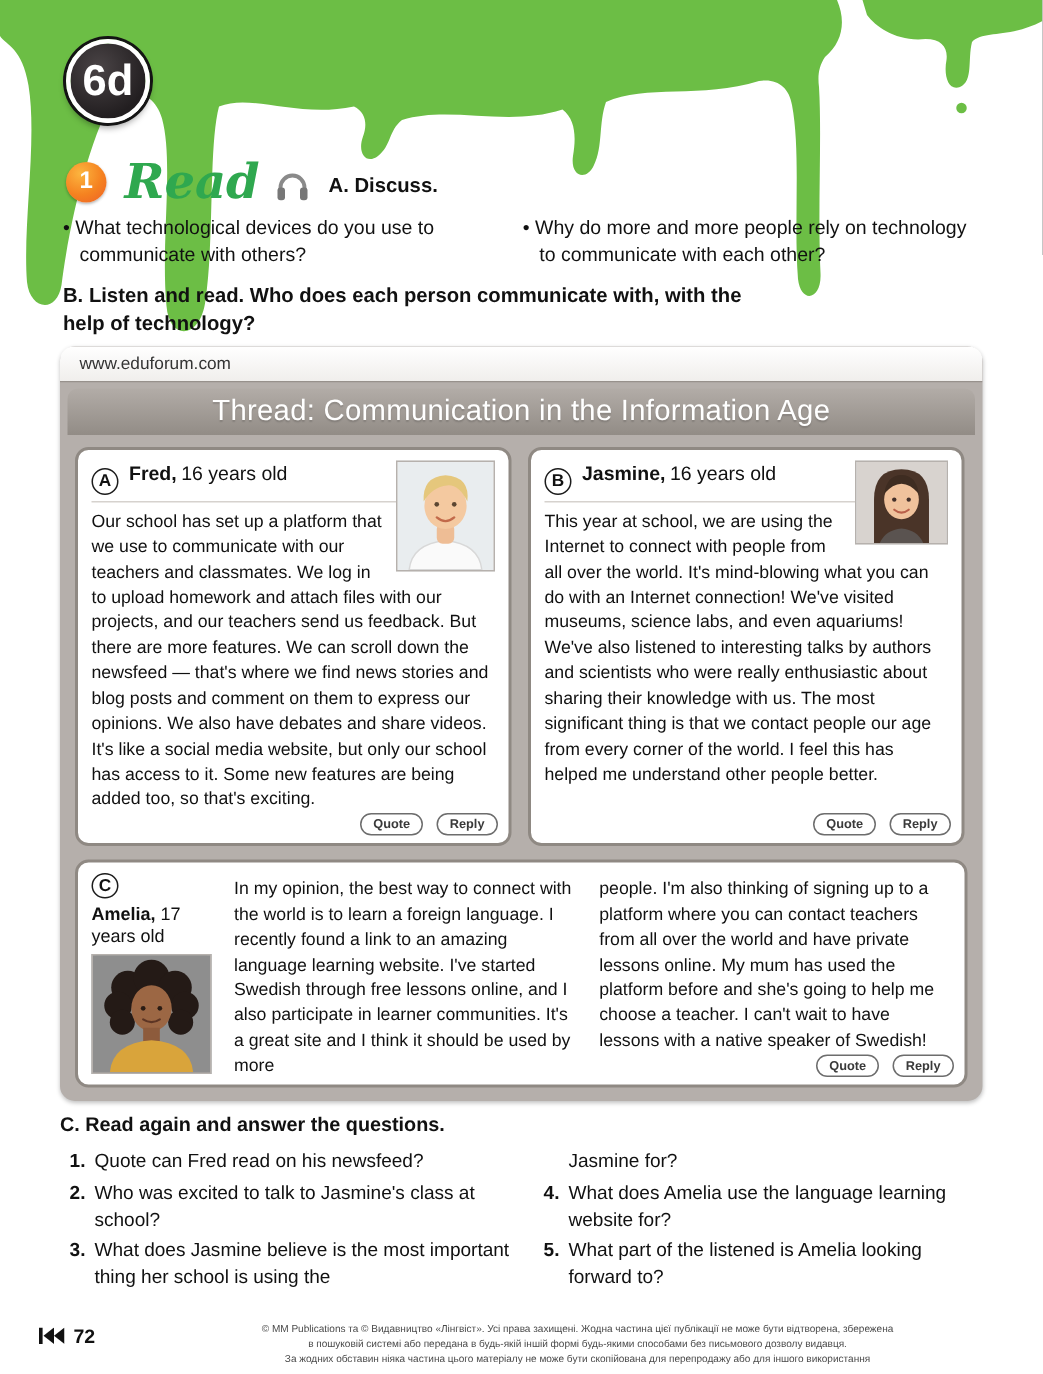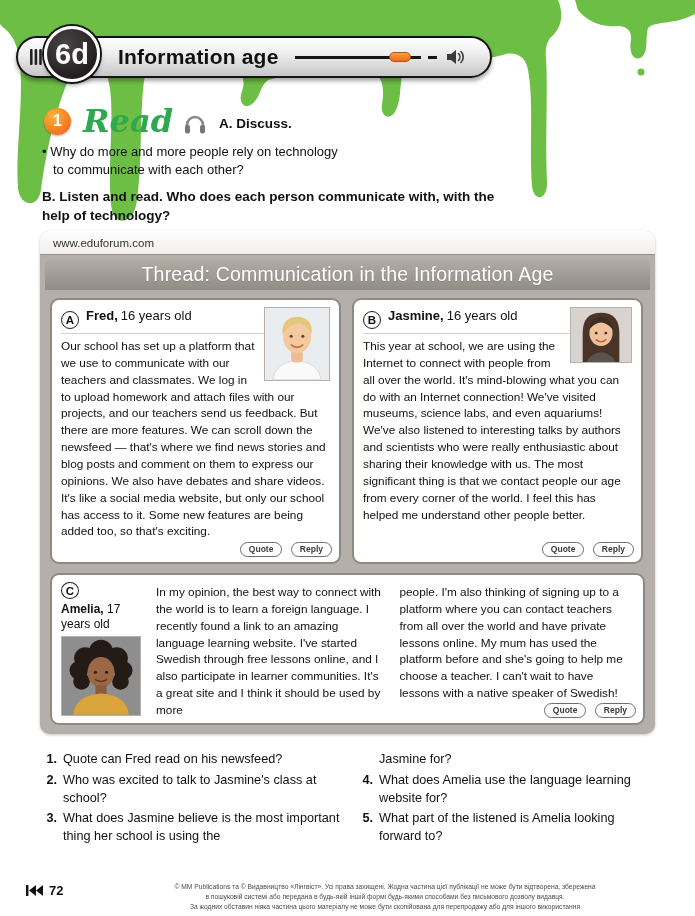--- a/index.html
+++ b/index.html
@@ -125,53 +125,37 @@
 <body>
 
 <div class="page">
 
   <svg class="splash" width="695" height="240" viewBox="0 0 695 240">
     <path fill="#6cbe45" d="M0,0 L558,0 C564,14 562,28 550,38 C546,44 545,50 546,58 C548,92 545,140 547,182 C548,200 534,203 532,186 C529,148 534,102 528,70 C526,58 518,52 506,54 C468,66 430,56 404,68 C399,82 402,98 396,110 C391,121 380,118 382,104 C384,92 384,80 375,73 C338,85 300,70 268,80 C259,87 261,97 252,104 C244,110 238,102 242,91 C245,83 244,75 236,71 C198,79 168,62 146,71 C139,98 143,158 137,200 C134,226 113,228 111,204 C107,162 116,108 108,79 C104,65 92,58 78,62 C60,88 46,150 41,190 C38,209 20,207 18,188 C15,150 25,94 19,57 C15,32 4,30 0,24 Z"></path>
     <path fill="#6cbe45" d="M575,0 L695,0 L695,14 C672,26 656,20 648,28 C645,40 649,54 640,58 C632,61 629,50 631,40 C632,32 628,26 617,26 C598,28 584,18 578,10 Z"></path>
     <circle cx="641" cy="72" r="3.5" fill="#6cbe45"></circle>
   </svg>
 
-  <div class="header-pill">
-    <svg class="grip" width="12" height="16" viewBox="0 0 12 16">
-      <rect x="0" width="2.6" height="16" rx="1" fill="#222"></rect>
-        <rect x="4.6" width="2.6" height="16" rx="1" fill="#222"></rect>
-        <rect x="9.2" width="2.6" height="16" rx="1" fill="#222"></rect>
-    </svg>
-    <div class="unit-title">Information age</div>
-    <div class="audio-line">
-      <span class="audio-slider"></span>
-    </div>
-    <span class="audio-dash"></span>
-    <svg class="speaker" width="19" height="16" viewBox="0 0 19 16">
-      <path d="M1 5 h4 l5 -4 v14 l-5 -4 h-4 Z" fill="#3a3a3a"></path>
-      <path d="M12.5 4.5 a5 5 0 0 1 0 7" fill="none" stroke="#3a3a3a" stroke-width="1.6" stroke-linecap="round"></path>
-      <path d="M15 2.5 a8 8 0 0 1 0 11" fill="none" stroke="#3a3a3a" stroke-width="1.6" stroke-linecap="round"></path>
-    </svg>
-  </div>
   <div class="unit-circle">
       <span>6d</span>
     </div>
 
   <div class="read-row">
     <div class="num-circle">1</div>
     <div class="read-title">Read</div>
     <svg class="headphones" width="24" height="21" viewBox="0 0 24 21">
       <path d="M4 13 v-2 a8 8 0 0 1 16 0 v2" fill="none" stroke="#8a8a8a" stroke-width="2.6" stroke-linecap="round"></path>
       <rect x="2" y="11" width="5" height="8.5" rx="2" fill="#777"></rect>
       <rect x="17" y="11" width="5" height="8.5" rx="2" fill="#777"></rect>
     </svg>
     <div class="discuss">A. Discuss.</div>
   </div>
 
   <div class="bullets">
+    <div class="bullet">What technological devices do you use to communicate with others?</div>
     <div class="bullet">Why do more and more people rely on technology to communicate with each other?</div>
   </div>
 
   <div class="listen">B. Listen and read. Who does each person communicate with, with the help of technology?</div>
 
   <div class="forum">
     <div class="urlbar">
       <span>www.eduforum.com</span>
     </div>
     <div class="thread">Thread: Communication in the Information Age</div>
@@ -255,20 +239,21 @@
         <div class="c-col">people. I'm also thinking of signing up to a platform where you can contact teachers from all over the world and have private lessons online. My mum has used the platform before and she's going to help me choose a teacher. I can't wait to have lessons with a native speaker of Swedish!</div>
         <div class="actions">
           <span class="btn">Quote</span>
           <span class="btn">Reply</span>
         </div>
       </div>
     </div>
   </div>
 
   <div class="qsec">
+    <div class="q-title">C. Read again and answer the questions.</div>
     <div class="q-cols">
       <div class="q-col">
         <div class="q-item">
           <span class="q-num">1.</span>
           <span class="q-text">Quote can Fred read on his newsfeed?</span>
         </div>
         <div class="q-item">
           <span class="q-num">2.</span>
           <span class="q-text">Who was excited to talk to Jasmine's class at school?</span>
         </div>

